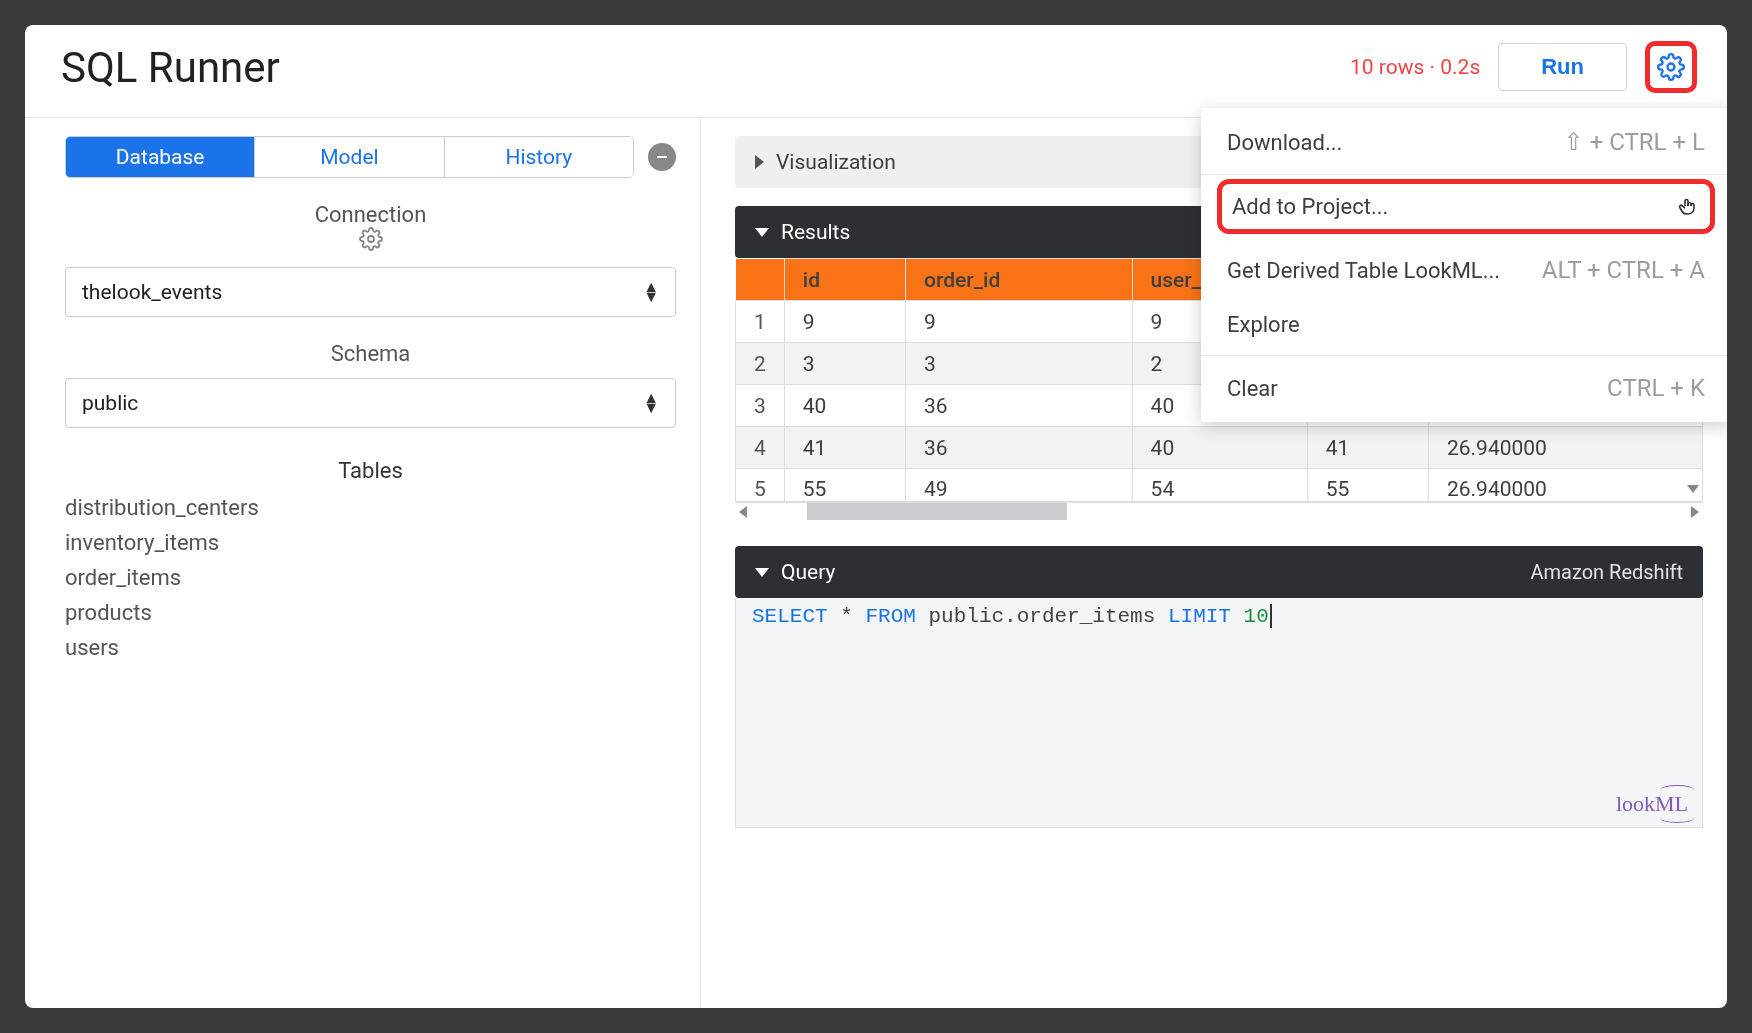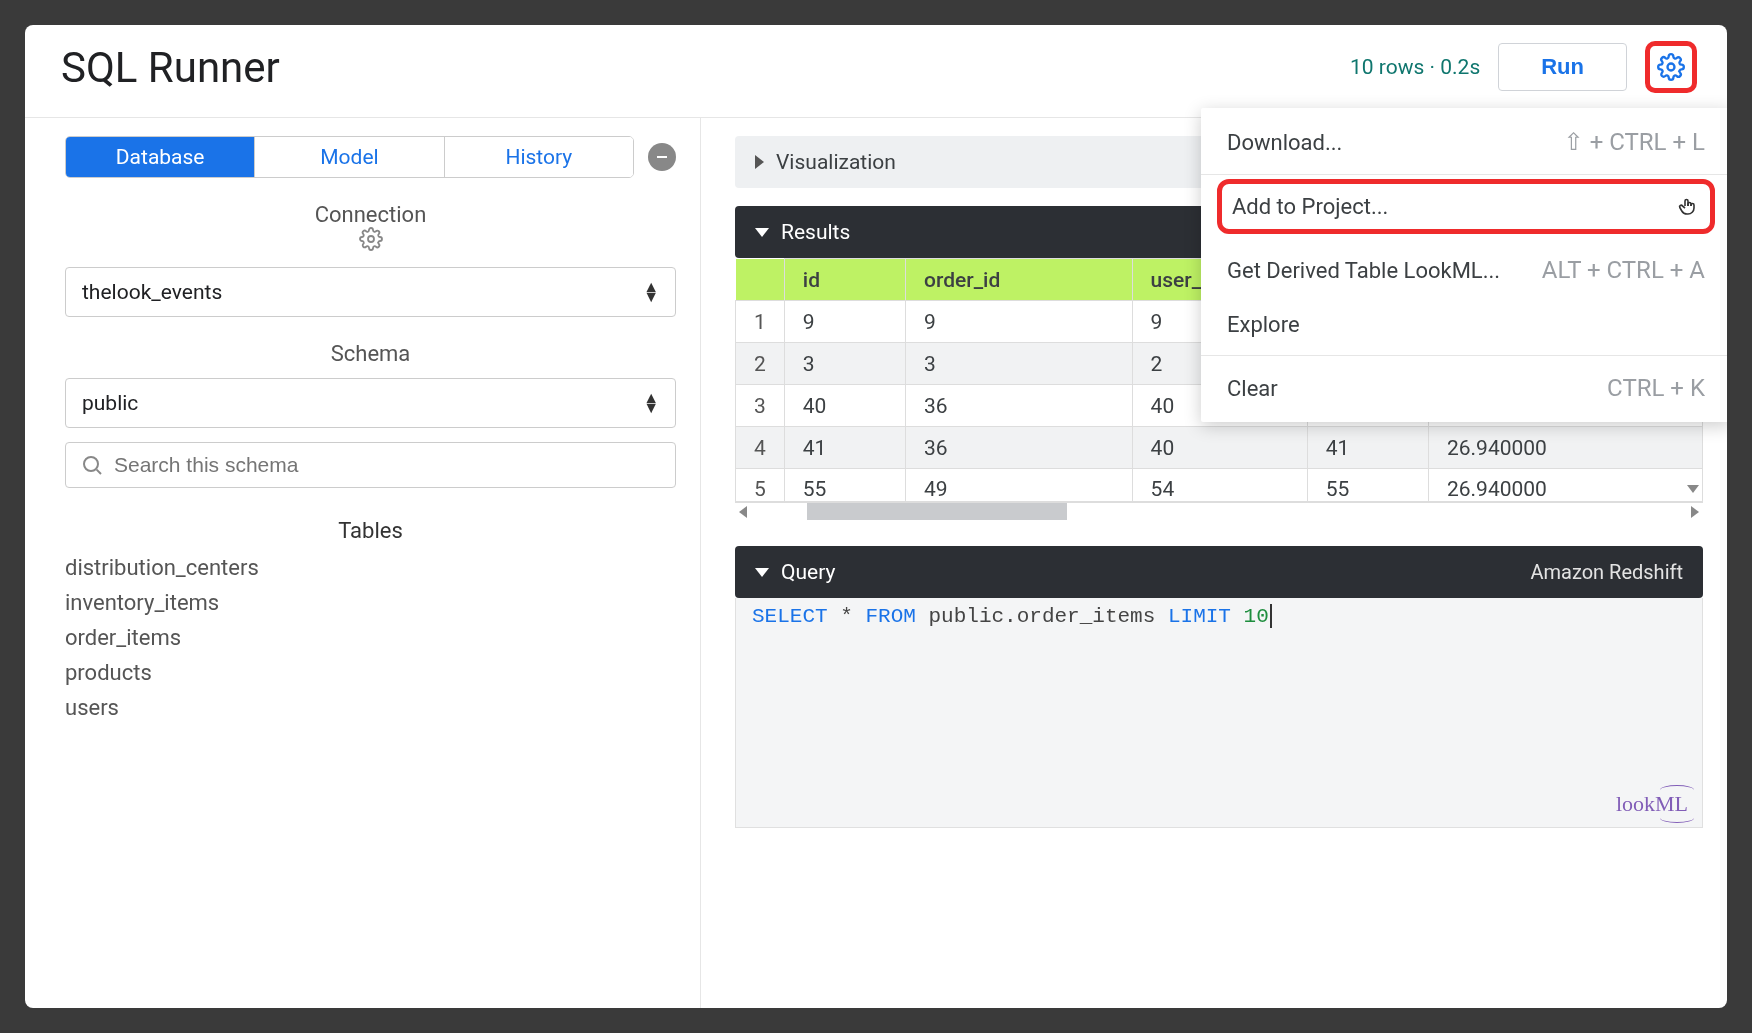--- a/index.html
+++ b/index.html
@@ -31,21 +31,21 @@
       font-weight: 400;
       color: #202124;
     }
     .header-right {
       display: flex;
       align-items: center;
       gap: 18px;
     }
     .rows-info {
       font-size: 21px;
-      color: #0f766e;
+      color: #ef4444;
     }
     .run-button {
       border: 1px solid #d0d3d8;
       background: #fff;
       color: #1a73e8;
       font-size: 22px;
       padding: 10px 42px;
       border-radius: 4px;
       cursor: pointer;
       font-weight: bold;
@@ -226,21 +226,21 @@
       font-size: 21px;
       color: #3c4043;
     }
     table.results th, table.results td {
       border: 1px solid #ddd;
       padding: 8px 18px;
       text-align: left;
       height: 42px;
     }
     table.results th {
-      background: #bef264;
+      background: #f97316;
       font-weight: 500;
     }
     table.results td.rownum {
       text-align: right;
       color: #555;
       width: 48px;
     }
     table.results tr.even td { background: #f1f2f3; }
     table.results tr.lastrow td {
       border-bottom: none;
@@ -410,27 +410,20 @@
       </div>
 
       <div class="section-label-row">
         <span class="section-label">Schema</span>
       </div>
       <div class="select-box">
         <span>public</span>
         <span class="select-caret">▲<br>▼</span>
       </div>
 
-      <div class="search-box">
-        <svg width="24" height="24" viewBox="0 0 24 24" fill="none" stroke="currentColor" stroke-width="2">
-            <circle cx="11" cy="11" r="7"></circle>
-            <line x1="21" y1="21" x2="16.65" y2="16.65"></line>
-          </svg>
-        <input class="search-input" placeholder="Search this schema" style="">
-      </div>
 
       <div class="section-label-row" style="margin-top:30px;">
         <span class="section-label" style="color:#333;">Tables</span>
       </div>
       <div class="table-list">
         <div class="table-item">distribution_centers</div>
         <div class="table-item">inventory_items</div>
         <div class="table-item">order_items</div>
         <div class="table-item">products</div>
         <div class="table-item">users</div>

